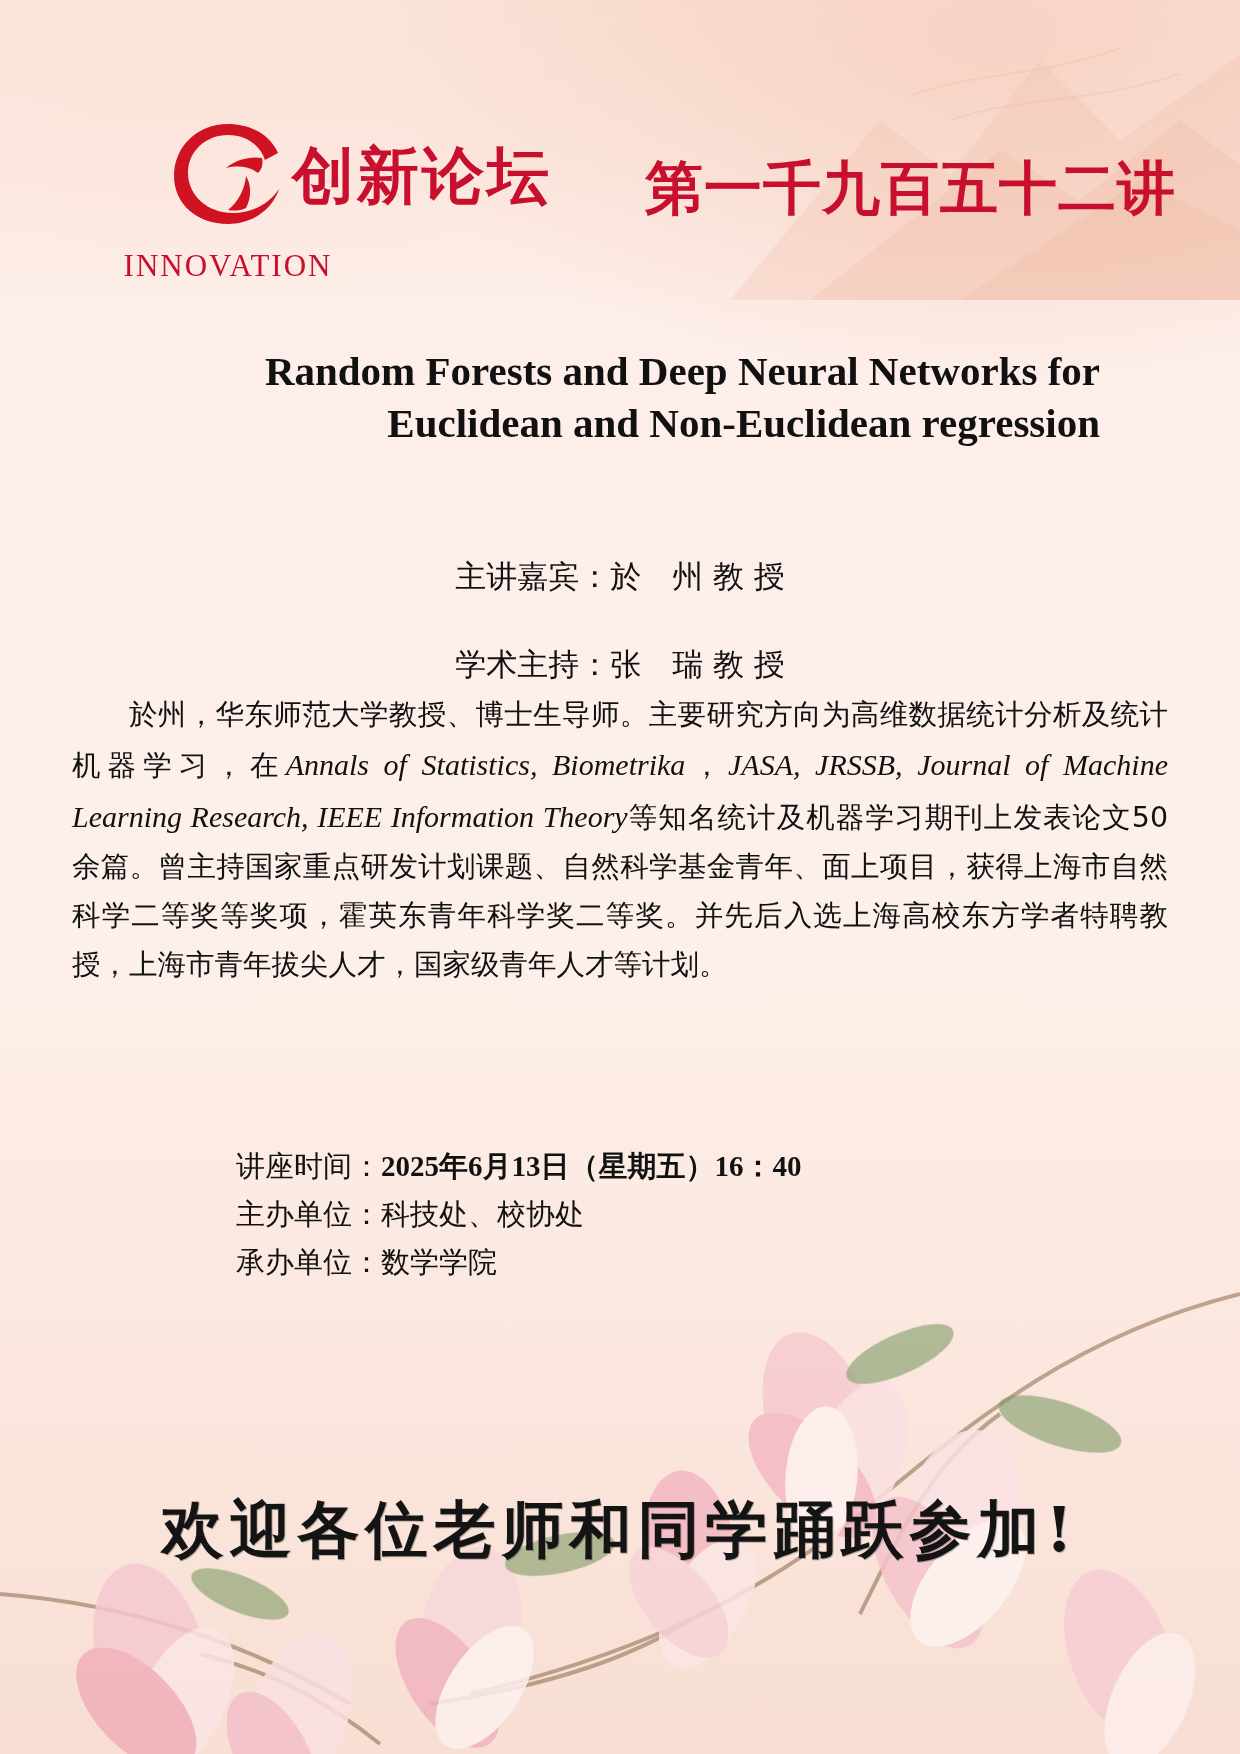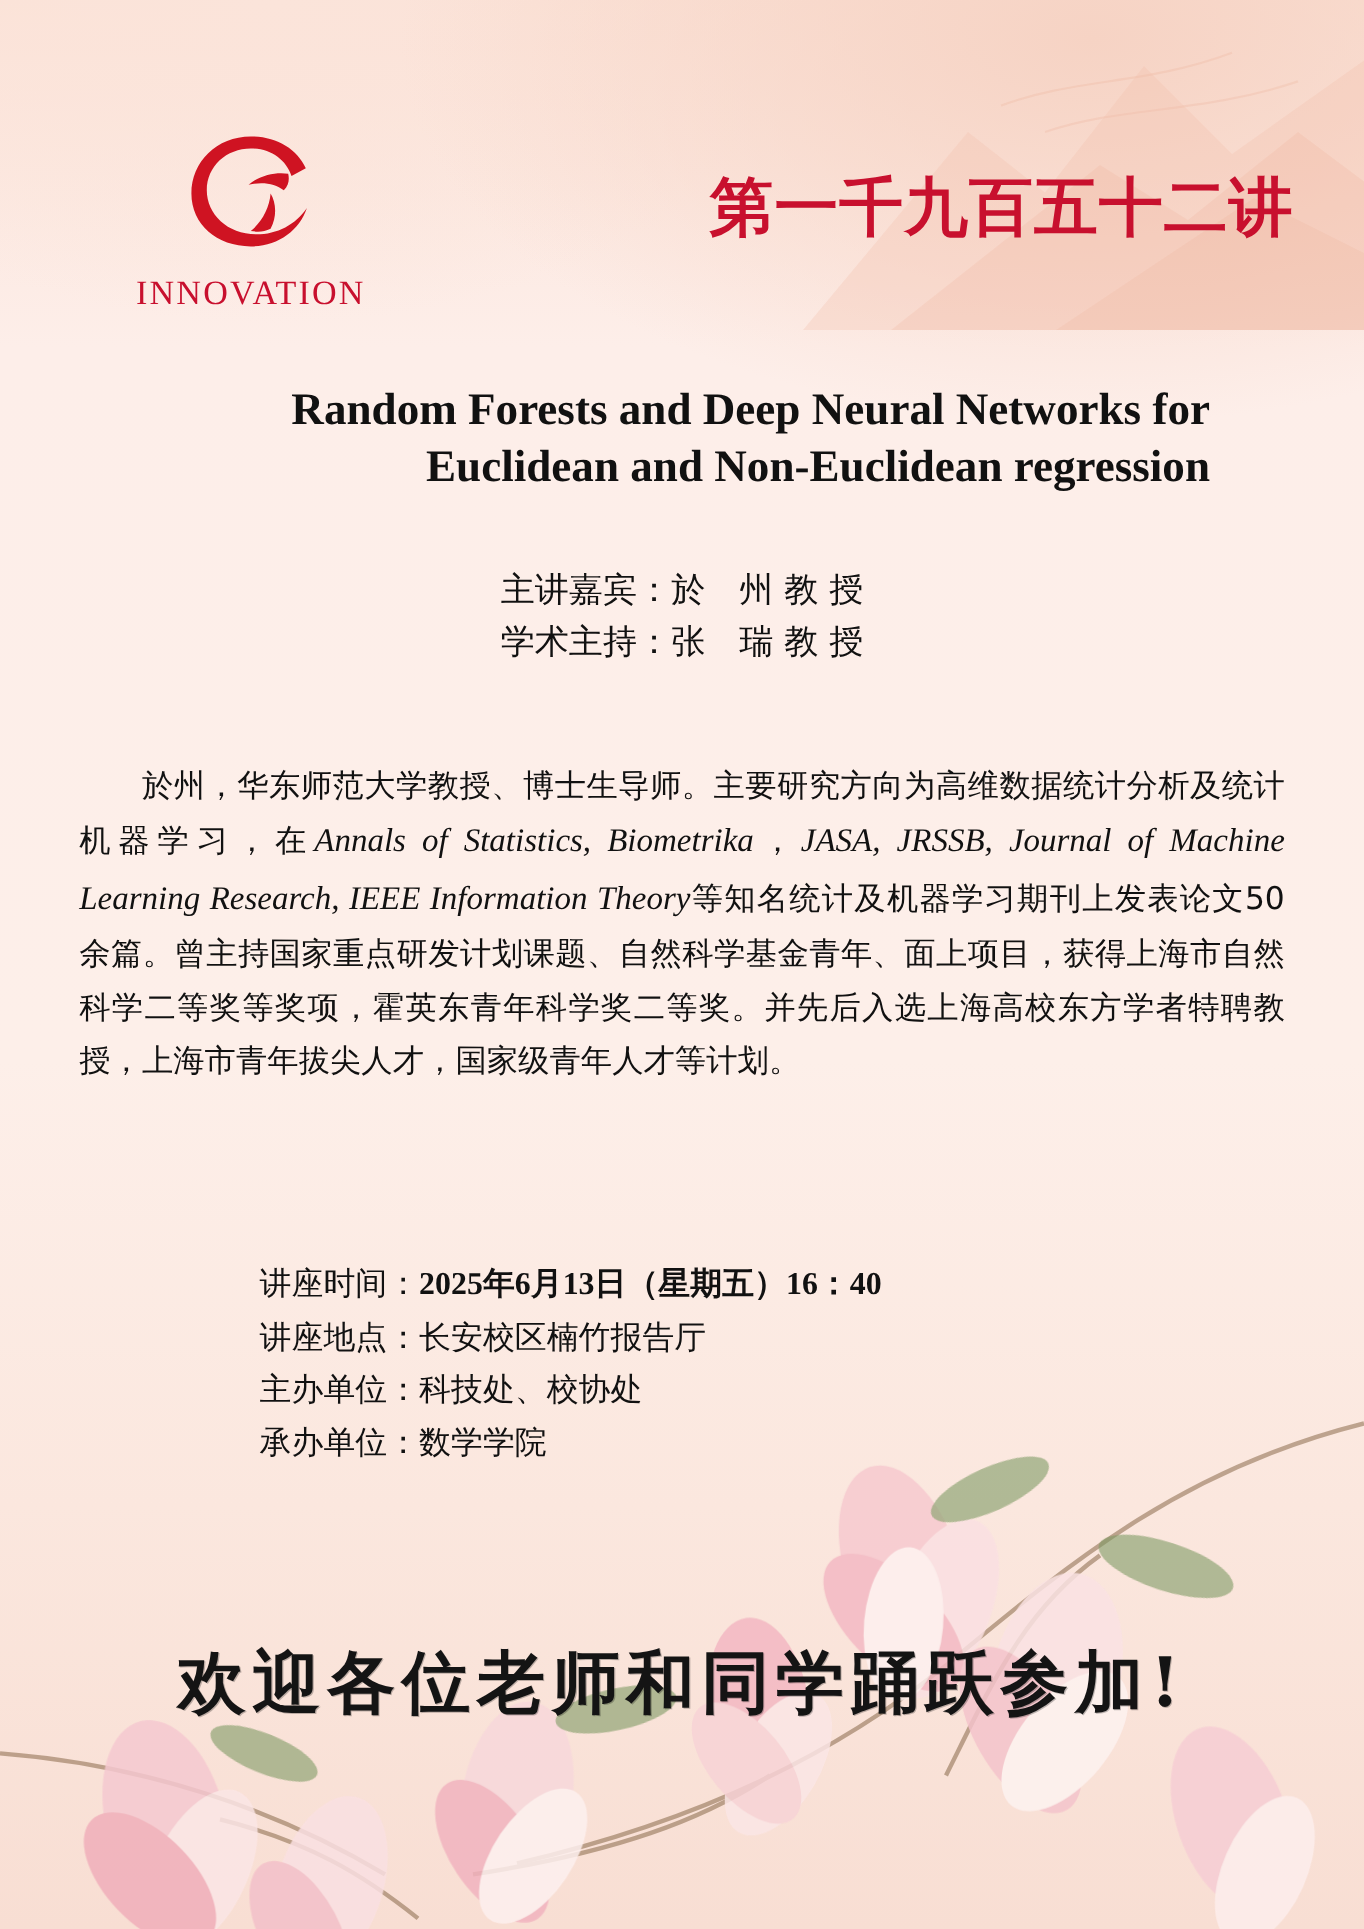--- a/index.html
+++ b/index.html
@@ -106,21 +106,21 @@
     position: absolute;
     top: 512px;
     left: 140px;
     width: 960px;
     text-align: center;
     font-family: "DejaVu Sans", sans-serif;
     font-size: 31px;
     line-height: 1.55;
     color: #111;
   }
-  .speaker-line { white-space: pre; }
+  .speaker-line { white-space: pre; margin-top: 40px; }
   
   .bio {
     position: absolute;
     top: 690px;
     left: 72px;
     width: 1096px;
     font-family: "DejaVu Sans", sans-serif;
     font-size: 28.5px;
     line-height: 1.72;
     color: #111;
@@ -180,35 +180,35 @@
 
   <div class="header">
     <div class="logo-wrap">
       <svg class="logo-mark" viewBox="0 0 125 110">
         <path d="M62 6 C31 6 8 29 8 58 C8 86 31 106 62 106 C86 106 106 92 113 71 C103 86 86 95 67 95 C41 95 22 77 22 55 C22 33 40 17 62 17 C80 17 94 27 99 42 L112 35 C104 17 85 6 62 6 Z" fill="#cf1322"></path>
         <path d="M96 40 C86 38 70 41 60 50 C73 47 84 49 92 55 C97 50 97 44 96 40 Z" fill="#cf1322"></path>
         <path d="M62 92 C72 84 79 71 80 58 C85 66 86 79 80 90 C74 93 68 93 62 92 Z" fill="#cf1322"></path>
       </svg>
       <div class="logo-text">INNOVATION</div>
     </div>
+    <div class="forum-title">创新论坛</div>
     <div class="forum-issue">第一千九百五十二讲</div>
   </div>
 
   <div class="talk-title">Random Forests and Deep Neural Networks for Euclidean and Non-Euclidean regression</div>
 
   <div class="speakers">
     <div class="speaker-line">主讲嘉宾：於　州 教 授</div>
     <div class="speaker-line">学术主持：张　瑞 教 授</div>
   </div>
 
   <div class="bio"><span>於州，华东师范大学教授、博士生导师。主要研究方向为高维数据统计分析及统计机器学习，在</span><i>Annals of Statistics, Biometrika</i><span>，</span><i>JASA, JRSSB, Journal of Machine Learning Research, IEEE Information Theory</i><span>等知名统计及机器学习期刊上发表论文50余篇。曾主持国家重点研发计划课题、自然科学基金青年、面上项目，获得上海市自然科学二等奖等奖项，霍英东青年科学奖二等奖。并先后入选上海高校东方学者特聘教授，上海市青年拔尖人才，国家级青年人才等计划。</span></div>
 
   <div class="details">
     <div class="row"><span>讲座时间：</span><b>2025年6月13日（星期五）16：40</b></div>
-    <div class="row"><span>讲座地点：</span><span>长安校区楠竹报告厅</span></div>
     <div class="row"><span>主办单位：</span><span>科技处、校协处</span></div>
     <div class="row"><span>承办单位：</span><span>数学学院</span></div>
   </div>
 
   <svg class="bg-flowers" viewBox="0 0 1240 760" preserveAspectRatio="none">
     <g stroke="#8a6a4b" stroke-width="4" fill="none" opacity="0.55">
       <path d="M1240 300 C1080 340, 980 420, 860 520 C760 600, 640 660, 470 700"></path>
       <path d="M1000 420 C930 470, 900 540, 860 620"></path>
       <path d="M700 620 C640 660, 560 690, 430 710"></path>
       <path d="M0 600 C130 610, 250 650, 350 710"></path>

